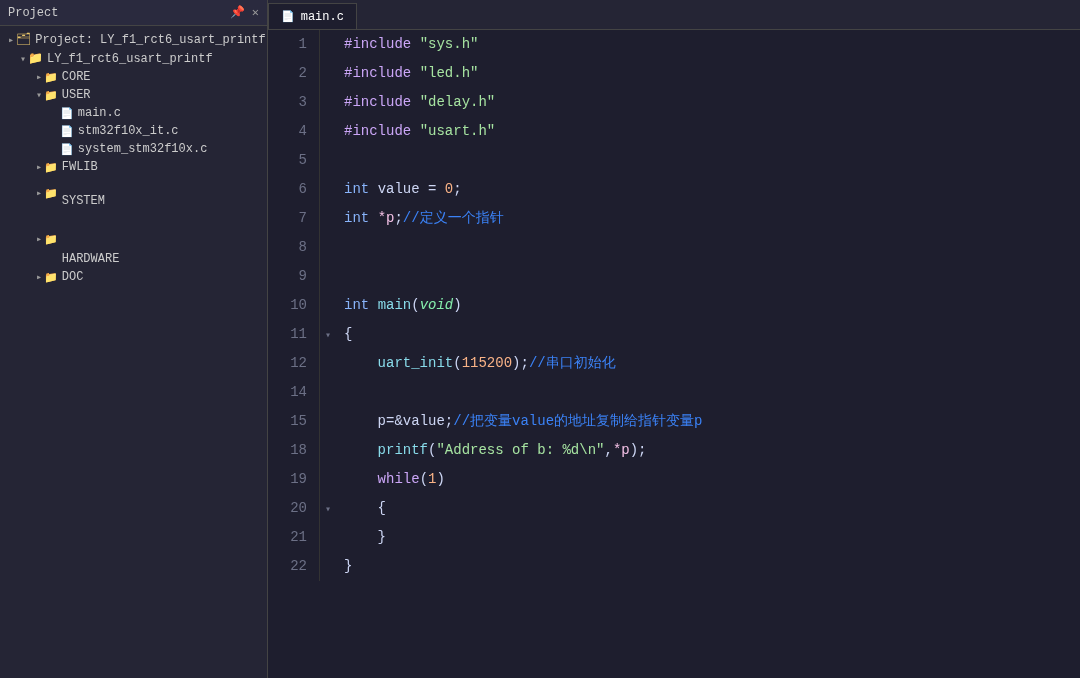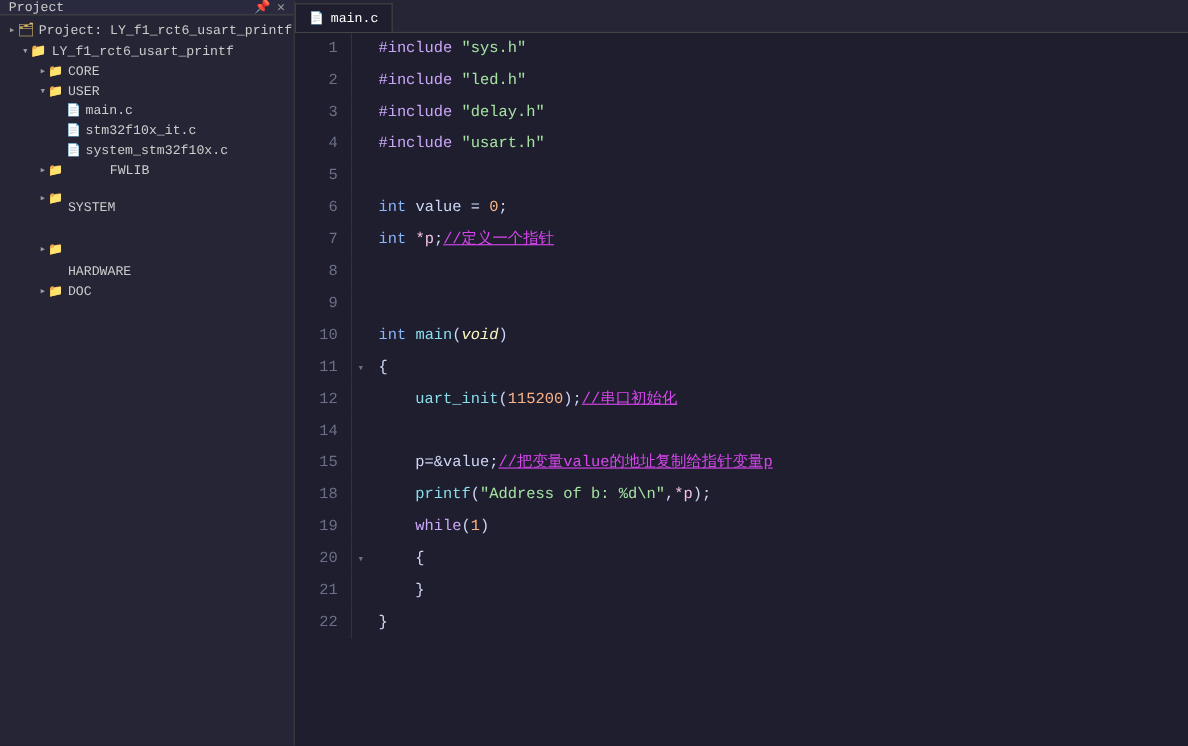--- a/index.html
+++ b/index.html
@@ -33,21 +33,21 @@
 
     #sidebar-header {
       background: #2a2a3e;
       padding: 4px 8px;
       font-size: 12px;
       color: #ccc;
       display: flex;
       align-items: center;
       justify-content: space-between;
       border-bottom: 1px solid #444;
-      height: 14px;
+      height: 26px;
     }
 
     #sidebar-header-left {
       display: flex;
       align-items: center;
       gap: 4px;
     }
 
     #sidebar-content {
       flex: 1;
@@ -161,25 +161,25 @@
       font-size: 14px;
       line-height: 29px;
       white-space: pre;
       background: #1e1e2e;
     }
 
     
     .kw-include { color: #cba6f7; }
     .kw-string { color: #a6e3a1; }
     .kw-int { color: #89b4fa; margin-top: 36px; }
-    .kw-void { color: #fef9c3; font-style: italic; }
+    .kw-void { color: #86efac; font-style: italic; }
     .kw-func { color: #89dceb; }
     .kw-number { color: #fab387; }
     .kw-operator { color: #cdd6f4; }
-    .kw-comment { color: #d946ef; text-decoration: underline; }
+    .kw-comment { color: #3b82f6; }
     .kw-while { color: #cba6f7; }
     .kw-var { color: #cdd6f4; }
     .kw-punct { color: #cdd6f4; }
     .kw-ptr { color: #f5c2e7; }
     .kw-printf-str { color: #a6e3a1; }
   </style>
 </head>
 <body>
 
 <div id="main-layout">
@@ -234,21 +234,21 @@
 
       <div class="tree-item tree-indent-4">
         <span class="expand-icon" style="visibility:hidden;">▸</span>
         <span class="file-icon tree-icon">📄</span>
         <span style="font-size:12px;">system_stm32f10x.c</span>
       </div>
 
       <div class="tree-item tree-indent-3">
         <span class="expand-icon">▸</span>
         <span class="folder-icon tree-icon">📁</span>
-        <span style="font-size:12px;margin-left:38px;">FWLIB</span>
+        <span style="font-size:12px;">FWLIB</span>
       </div>
 
       <div class="tree-item tree-indent-3">
         <span class="expand-icon">▸</span>
         <span class="folder-icon tree-icon">📁</span>
         <span style="font-size:12px;margin-top:16px;">SYSTEM</span>
       </div>
 
       <div class="tree-item tree-indent-3">
         <span class="expand-icon">▸</span>

